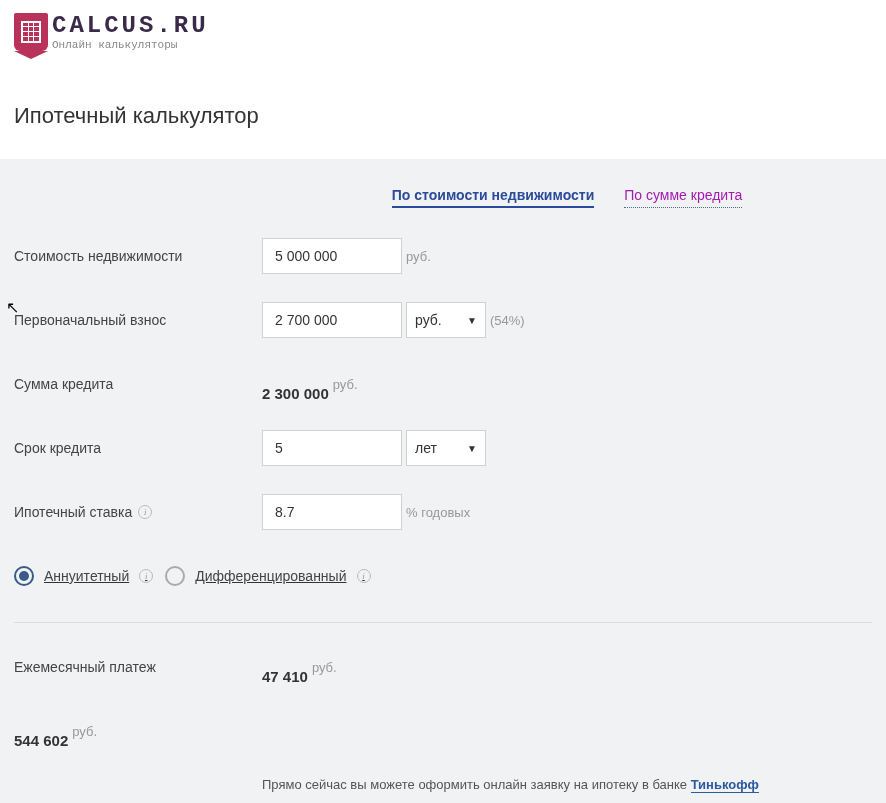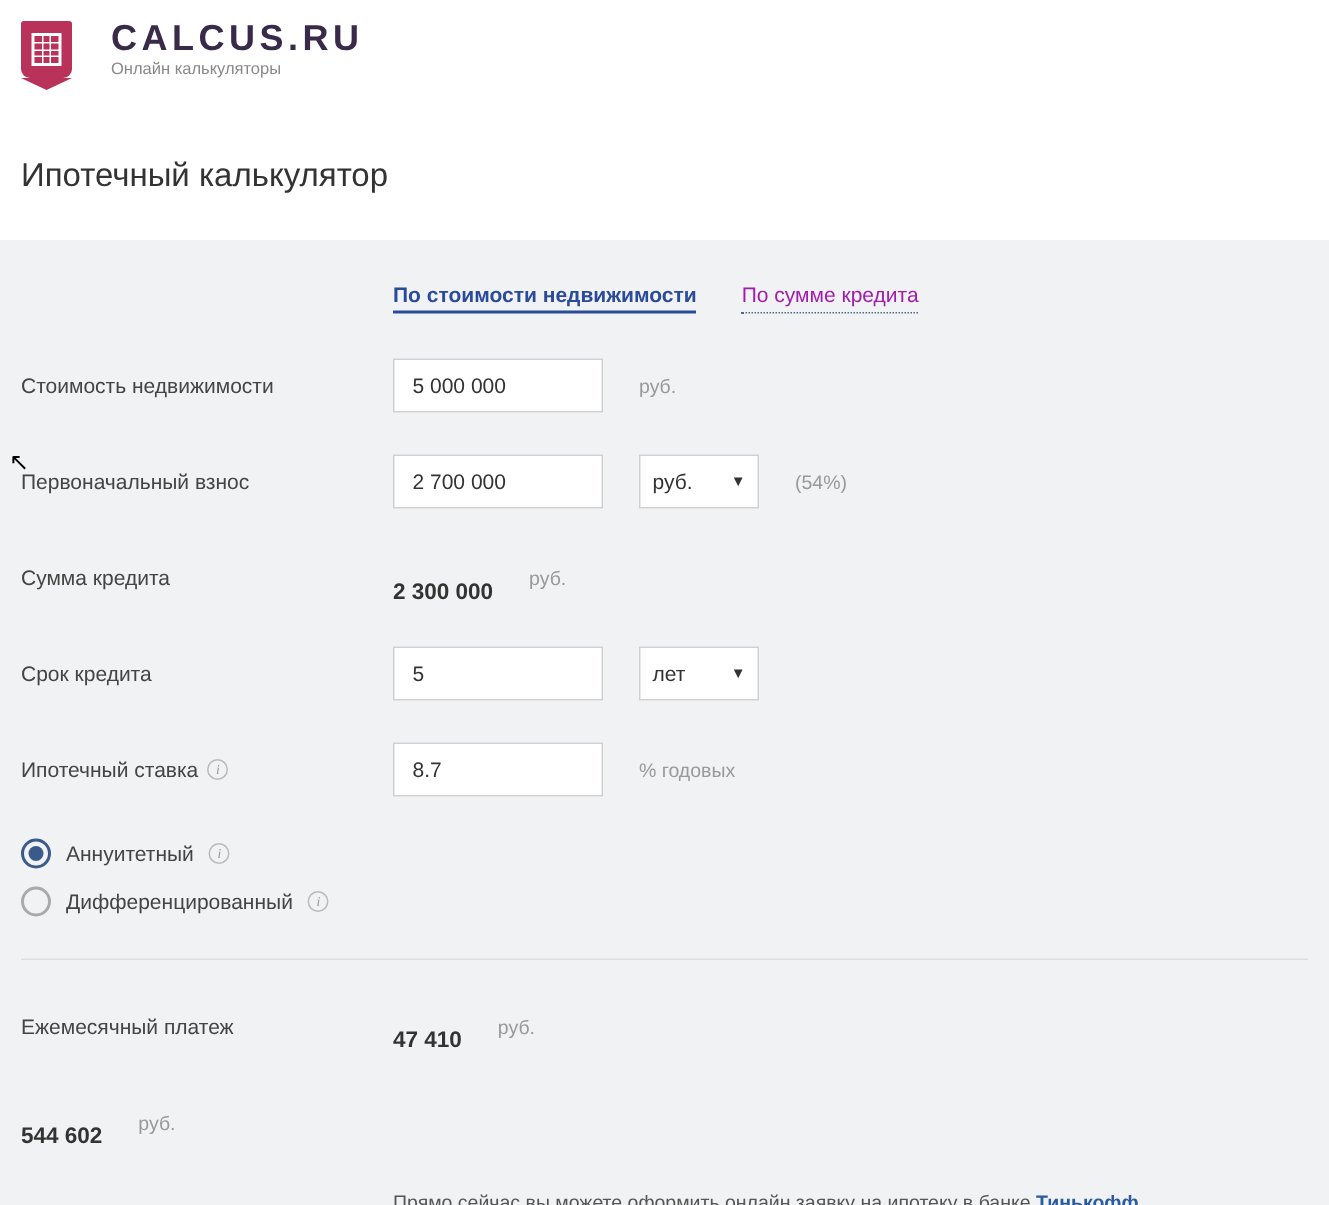--- a/index.html
+++ b/index.html
@@ -1,41 +1,41 @@
 <!DOCTYPE html>
 <html><head>
 <meta charset="utf-8">
 <style>
 * { box-sizing: border-box; margin: 0; padding: 0; }
 body { font-family: Arial, Helvetica, sans-serif; background: #fff; color: #333; width: 886px; }
-.header { display: flex; align-items: flex-end; padding: 12px 14px; gap: 26px; }
+.header { display: flex; align-items: center; padding: 12px 14px; gap: 4px; font-family: Liberation Mono, monospace; }
 .logo-badge { width: 34px; height: 38px; background: #b8325a; border-radius: 2px 2px 6px 6px; position: relative; display:flex; align-items:center; justify-content:center; }
 .logo-badge::after { content:""; position:absolute; bottom:-8px; left:0; border-left:17px solid transparent; border-right:17px solid transparent; border-top:8px solid #b8325a; }
 .logo-grid { width:20px; height:22px; background:#fff; display:grid; grid-template-columns:repeat(3,1fr); grid-template-rows:repeat(4,1fr); gap:1px; padding:2px; }
 .logo-grid span { background:#b8325a; }
 .brand { display:flex; flex-direction:column; }
 .brand-name { font-size:24px; font-weight:600; letter-spacing:3px; color:#3a2a4a; }
 .brand-tag { font-size:11px; color:#888; }
 .title-wrap { padding: 40px 14px 30px; }
 .page-title { font-size: 22px; font-weight:400; color:#333; }
 .form-area { background:#f1f2f3; padding: 28px 14px 30px; }
-.tabs { margin-left: 248px; display:flex; gap:30px; margin-bottom: 30px; }
+.tabs { margin-left: 248px; display:flex; gap:30px; margin-bottom: 30px; justify-content: center; }
 .tab { font-size:14px; color:#a21caf; border-bottom:1px dotted #4a6a8a; padding-bottom:3px; cursor:pointer; }
 .tab.active { color:#2a4a9a; font-weight:600; border-bottom:2px solid #2a4a9a; }
 .row { display:flex; align-items:center; margin-bottom: 28px; min-height:36px; }
 .label { width:248px; font-size:14px; color:#444; display:flex; align-items:center; gap:6px; }
-.field-group { display:flex; align-items:center; gap:24px; }
+.field-group { display:flex; align-items:center; gap:4px; }
 .text-input { width:140px; height:36px; border:1px solid #d0d0d0; background:#fff; padding:0 12px; font-size:14px; color:#333; }
 .select { width:80px; height:36px; border:1px solid #d0d0d0; background:#fff; padding:0 8px; font-size:14px; color:#333; display:flex; align-items:center; justify-content:space-between; cursor:pointer; }
 .select .arrow { font-size:10px; color:#333; }
 .unit { font-size:13px; color:#999; }
 .hint { font-size:13px; color:#999;text-align:right; }
 .value-bold { font-size:15px; font-weight:700; color:#333;margin-top:19px; }
 .info-icon { width:14px; height:14px; border:1px solid #bbb; border-radius:50%; display:inline-flex; align-items:center; justify-content:center; font-size:9px; color:#999; font-style:italic; font-family:serif; }
-.radio-col { display:flex; flex-direction:column; gap:12px; }
+.radio-col { display:flex; flex-direction:row; gap:12px;text-decoration:underline; }
 .radio-item { display:flex; align-items:center; gap:10px; cursor:pointer; }
 .radio-outer { width:20px; height:20px; border:2px solid #aaa; border-radius:50%; display:flex; align-items:center; justify-content:center; }
 .radio-item.selected .radio-outer { border-color:#3a5a8a; }
 .radio-inner { width:10px; height:10px; background:#3a5a8a; border-radius:50%; display:none; }
 .radio-item.selected .radio-inner { display:block; }
 .radio-label { font-size:14px; color:#444; }
 .divider { border:none; border-top:1px solid #ddd; margin: 8px 0 26px; }
 .promo { margin-left:248px; font-size:13px; color:#555; margin-bottom:26px; }
 .promo a { color:#2a5aa0; font-weight:600; text-decoration:none; border-bottom:1px solid #2a5aa0; }
 .cursor { position:absolute; left:6px; top:298px; font-size:16px; color:#000; pointer-events:none; }

